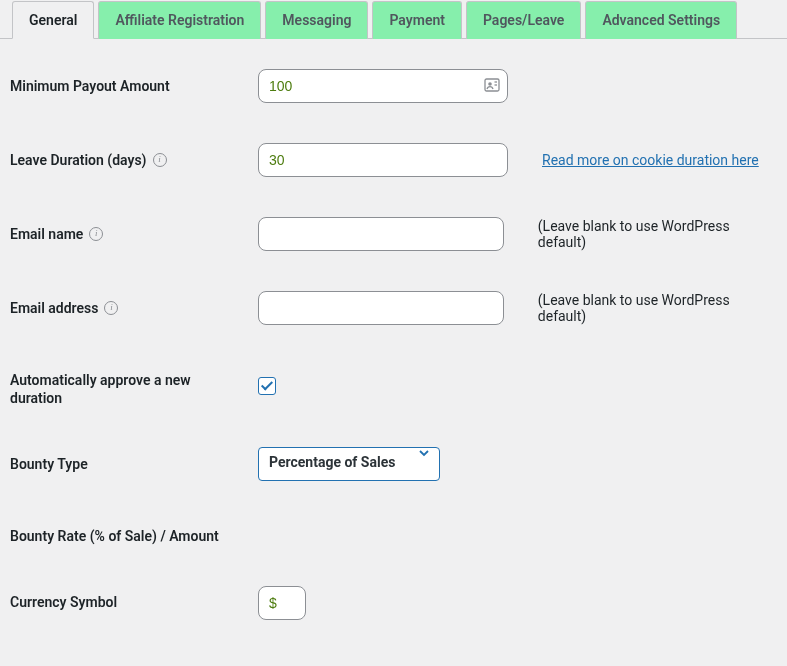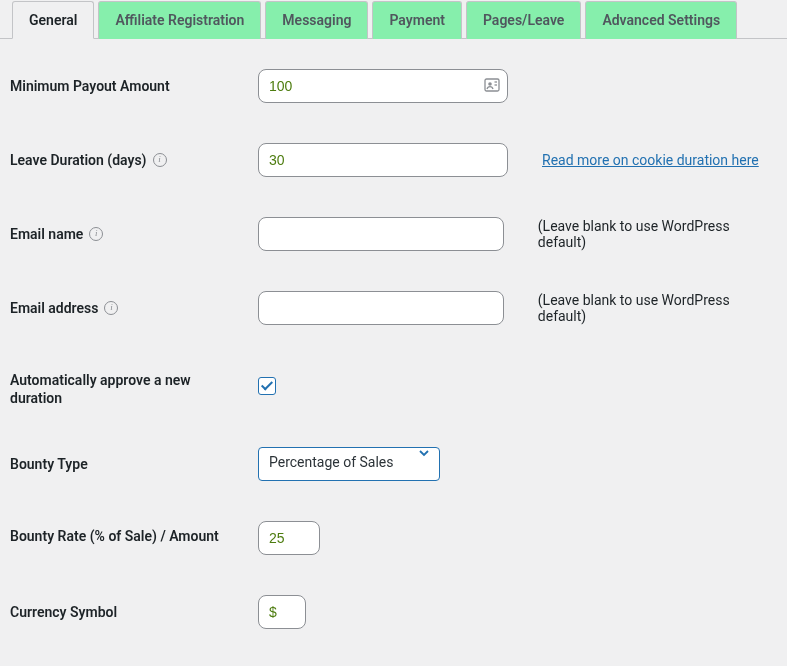--- a/index.html
+++ b/index.html
@@ -79,20 +79,21 @@
       background: #fff;
       color: #4d7c0f;
       height: 34px;
     }
     .input-wide { width: 250px; }
     .input-short { width: 62px; }
     .select-wrap {
       position: relative;
       display: inline-flex;
       align-items: flex-start;
+      font-weight: bold;
     }
     .select {
       width: 182px;
       height: 34px;
       border: 1px solid #2271b1;
       border-radius: 4px;
       padding: 6px 32px 6px 10px;
       font-size: 14px;
       background: #fff;
       color: #2c3338;
@@ -214,21 +215,20 @@
         <span class="select-caret">
           <svg width="12" height="12" viewBox="0 0 12 12">
               <path d="M2 4l4 4 4-4" fill="none" stroke="#2271b1" stroke-width="1.8"></path>
             </svg>
         </span>
       </div>
     </div>
 
     <div class="form-row">
       <div class="form-label multi">Bounty Rate (% of Sale) / Amount</div>
-      <input type="text" class="input-short" value="25" style="">
     </div>
 
     <div class="form-row">
       <div class="form-label">Currency Symbol</div>
       <input type="text" class="input-short" style="width: 48px;" value="$">
     </div>
 
     <div class="form-row">
       
       

